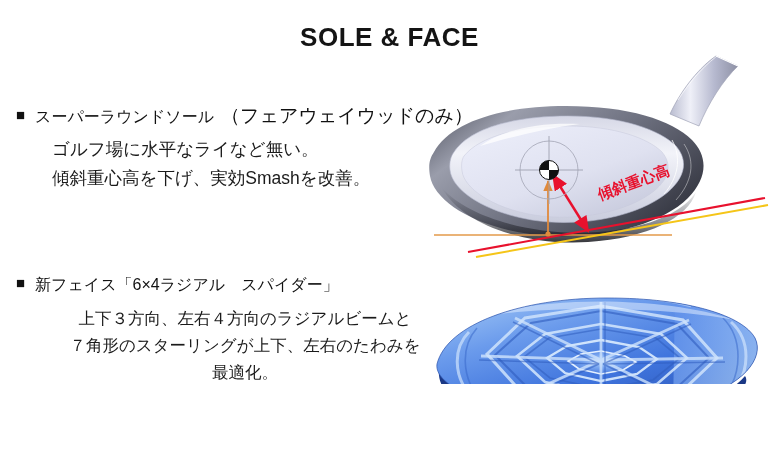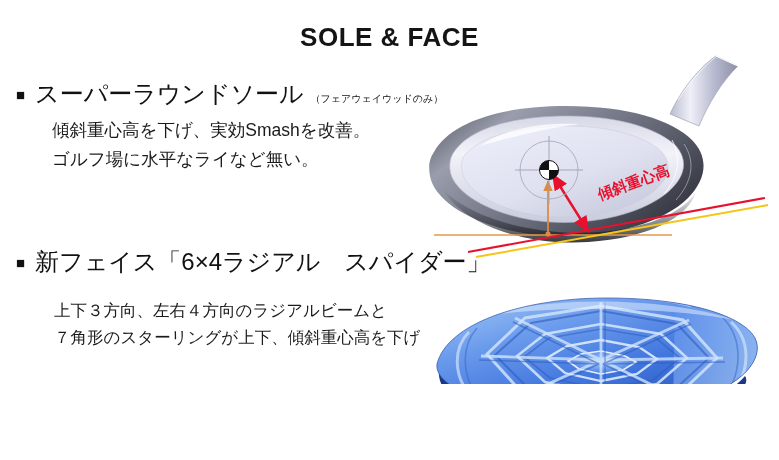--- a/index.html
+++ b/index.html
@@ -50,39 +50,39 @@
     line-height: 1.2;
   }
   .bullet-marker {
     font-size: 15px;
     line-height: 1;
     margin-right: 10px;
     color: #111111;
     position: relative;
     top: -2px;
   }
-  .bullet-head-main { font-size: 24px; }
+  .bullet-head-main { font-size: 16px; margin-top: 27px; }
   .bullet-head-sub {
-    font-size: 10px;
+    font-size: 19px;
     margin-left: 7px;
     color: #111111;
   }
 
   .bullet-body {
     margin-left: 36px;
     margin-top: 7px;
   }
   .body-line {
     font-size: 17.5px;
     line-height: 1.65;
     color: #1a1a1a;
     white-space: nowrap;
   }
   #block-face .body-line { font-size: 16.5px; line-height: 1.62; }
-  #block-face .bullet-body { margin-top: 20px; margin-left: 38px; }
+  #block-face .bullet-body { margin-top: 11px; margin-left: 38px; text-align: center; }
 
   
   #club-art {
     position: absolute;
     left: 420px;
     top: 48px;
     width: 359px;
     height: 212px;
   }
   #face-art {
@@ -103,35 +103,36 @@
 
   <div class="bullet-block" id="block-sole">
 
     <div class="bullet-head">
       <span class="bullet-marker">■</span>
       <span class="bullet-head-main">スーパーラウンドソール</span>
       <span class="bullet-head-sub">（フェアウェイウッドのみ）</span>
     </div>
 
     <div class="bullet-body">
+      <div class="body-line">ゴルフ場に水平なライなど無い。</div>
       <div class="body-line">傾斜重心高を下げ、実効Smashを改善。</div>
-      <div class="body-line">ゴルフ場に水平なライなど無い。</div>
     </div>
   </div>
 
   <div class="bullet-block" id="block-face">
 
     <div class="bullet-head">
       <span class="bullet-marker">■</span>
       <span class="bullet-head-main">新フェイス「6×4ラジアル　スパイダー」</span>
     </div>
 
     <div class="bullet-body">
       <div class="body-line">上下３方向、左右４方向のラジアルビームと</div>
-      <div class="body-line">７角形のスターリングが上下、傾斜重心高を下げ</div>
+      <div class="body-line">７角形のスターリングが上下、左右のたわみを</div>
+      <div class="body-line">最適化。</div>
     </div>
   </div>
 
   <div id="club-art">
     <svg width="359" height="212" viewBox="0 0 359 212">
       <defs>
         <linearGradient id="gBodyTop" x1="0" y1="0" x2="0" y2="1">
           <stop offset="0%" stop-color="#d6d8e6"></stop>
           <stop offset="35%" stop-color="#f2f3f9"></stop>
           <stop offset="100%" stop-color="#c9ccdd"></stop>

